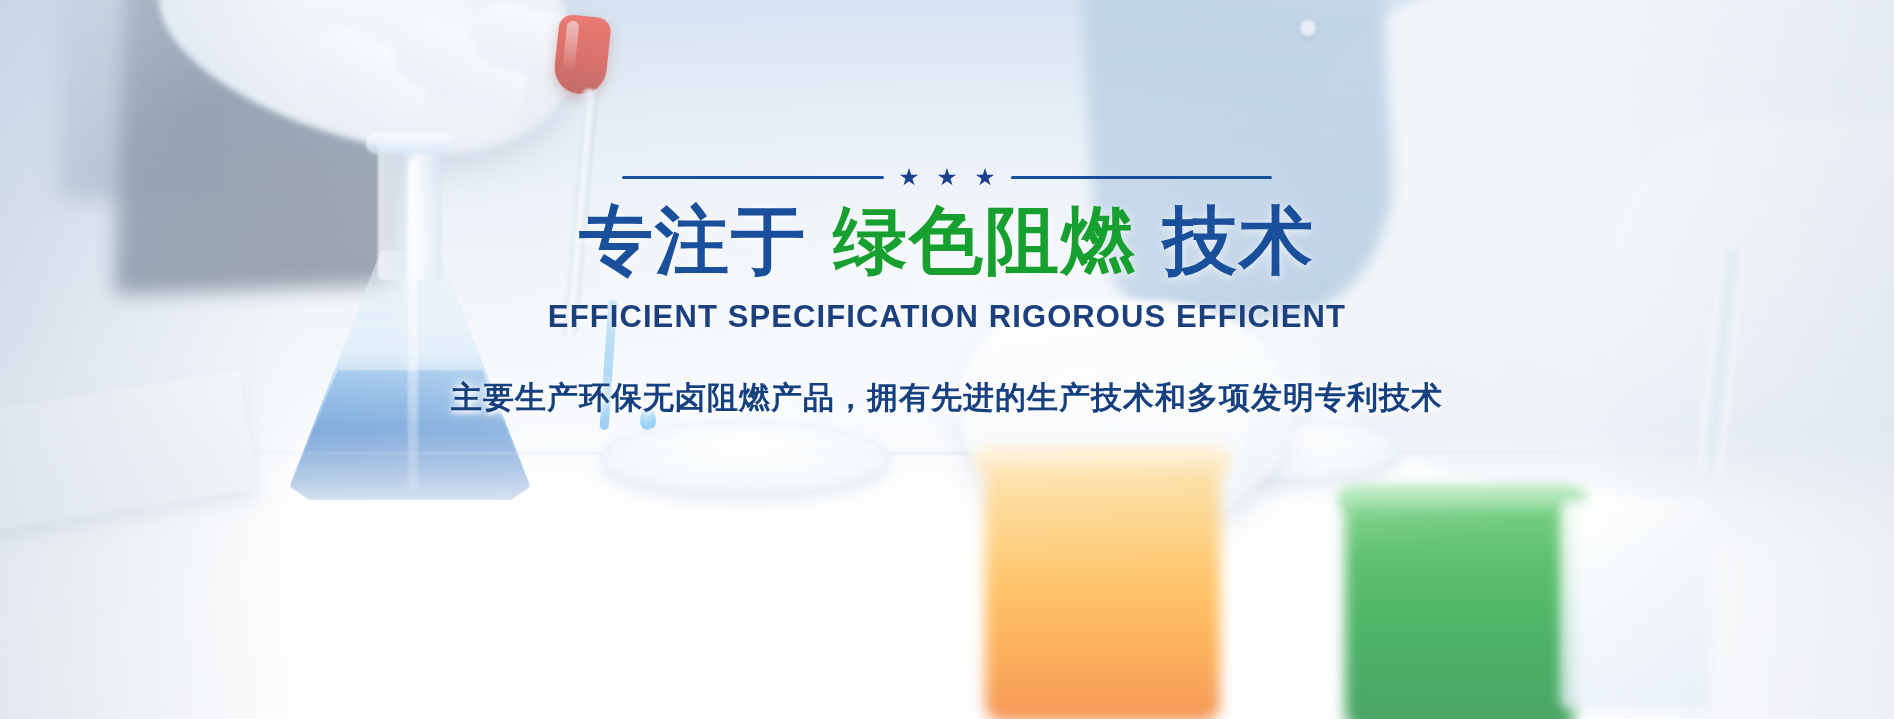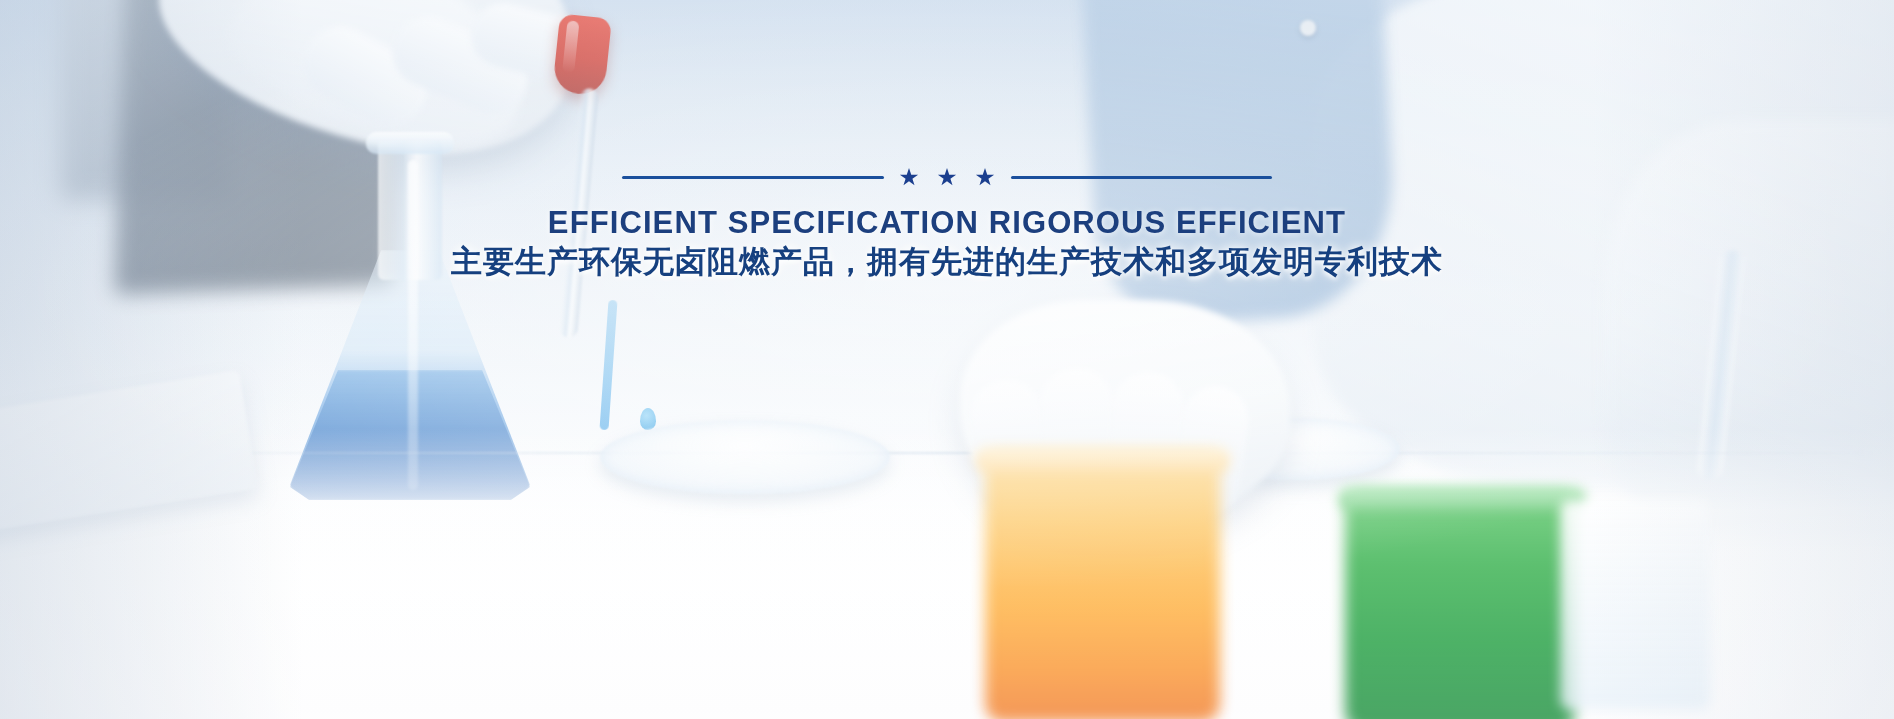--- a/index.html
+++ b/index.html
@@ -301,20 +301,21 @@
     margin-top:18px;
     font-size:31px;
     font-weight:bold;
     letter-spacing:1.1px;
     color:#1c3f7e;
     white-space:nowrap;
     text-shadow:0 1px 6px rgba(255,255,255,.8);
   }
 
   .tagline-cn{
+    margin-top:42px;
     font-size:31px;
     font-weight:bold;
     letter-spacing:1px;
     color:#16407f;
     white-space:nowrap;
     text-shadow:
       0 0 8px rgba(255,255,255,.95),
       0 0 14px rgba(255,255,255,.8),
       0 2px 4px rgba(255,255,255,.9);
   }
@@ -383,19 +384,22 @@
     <div class="rule-row">
       <span class="rule left"></span>
       <span class="stars">
         <span class="star"></span>
         <span class="star"></span>
         <span class="star"></span>
       </span>
       <span class="rule right"></span>
     </div>
 
+    <div class="headline">
+      <span class="hl-blue">专注于</span><span class="hl-gap"></span><span class="hl-green">绿色阻燃</span><span class="hl-gap"></span><span class="hl-blue">技术</span>
+    </div>
 
     <div class="subtitle-en">EFFICIENT SPECIFICATION RIGOROUS EFFICIENT</div>
 
     <div class="tagline-cn">主要生产环保无卤阻燃产品，拥有先进的生产技术和多项发明专利技术</div>
 
   </div>
 </div>
 
 </body></html>

